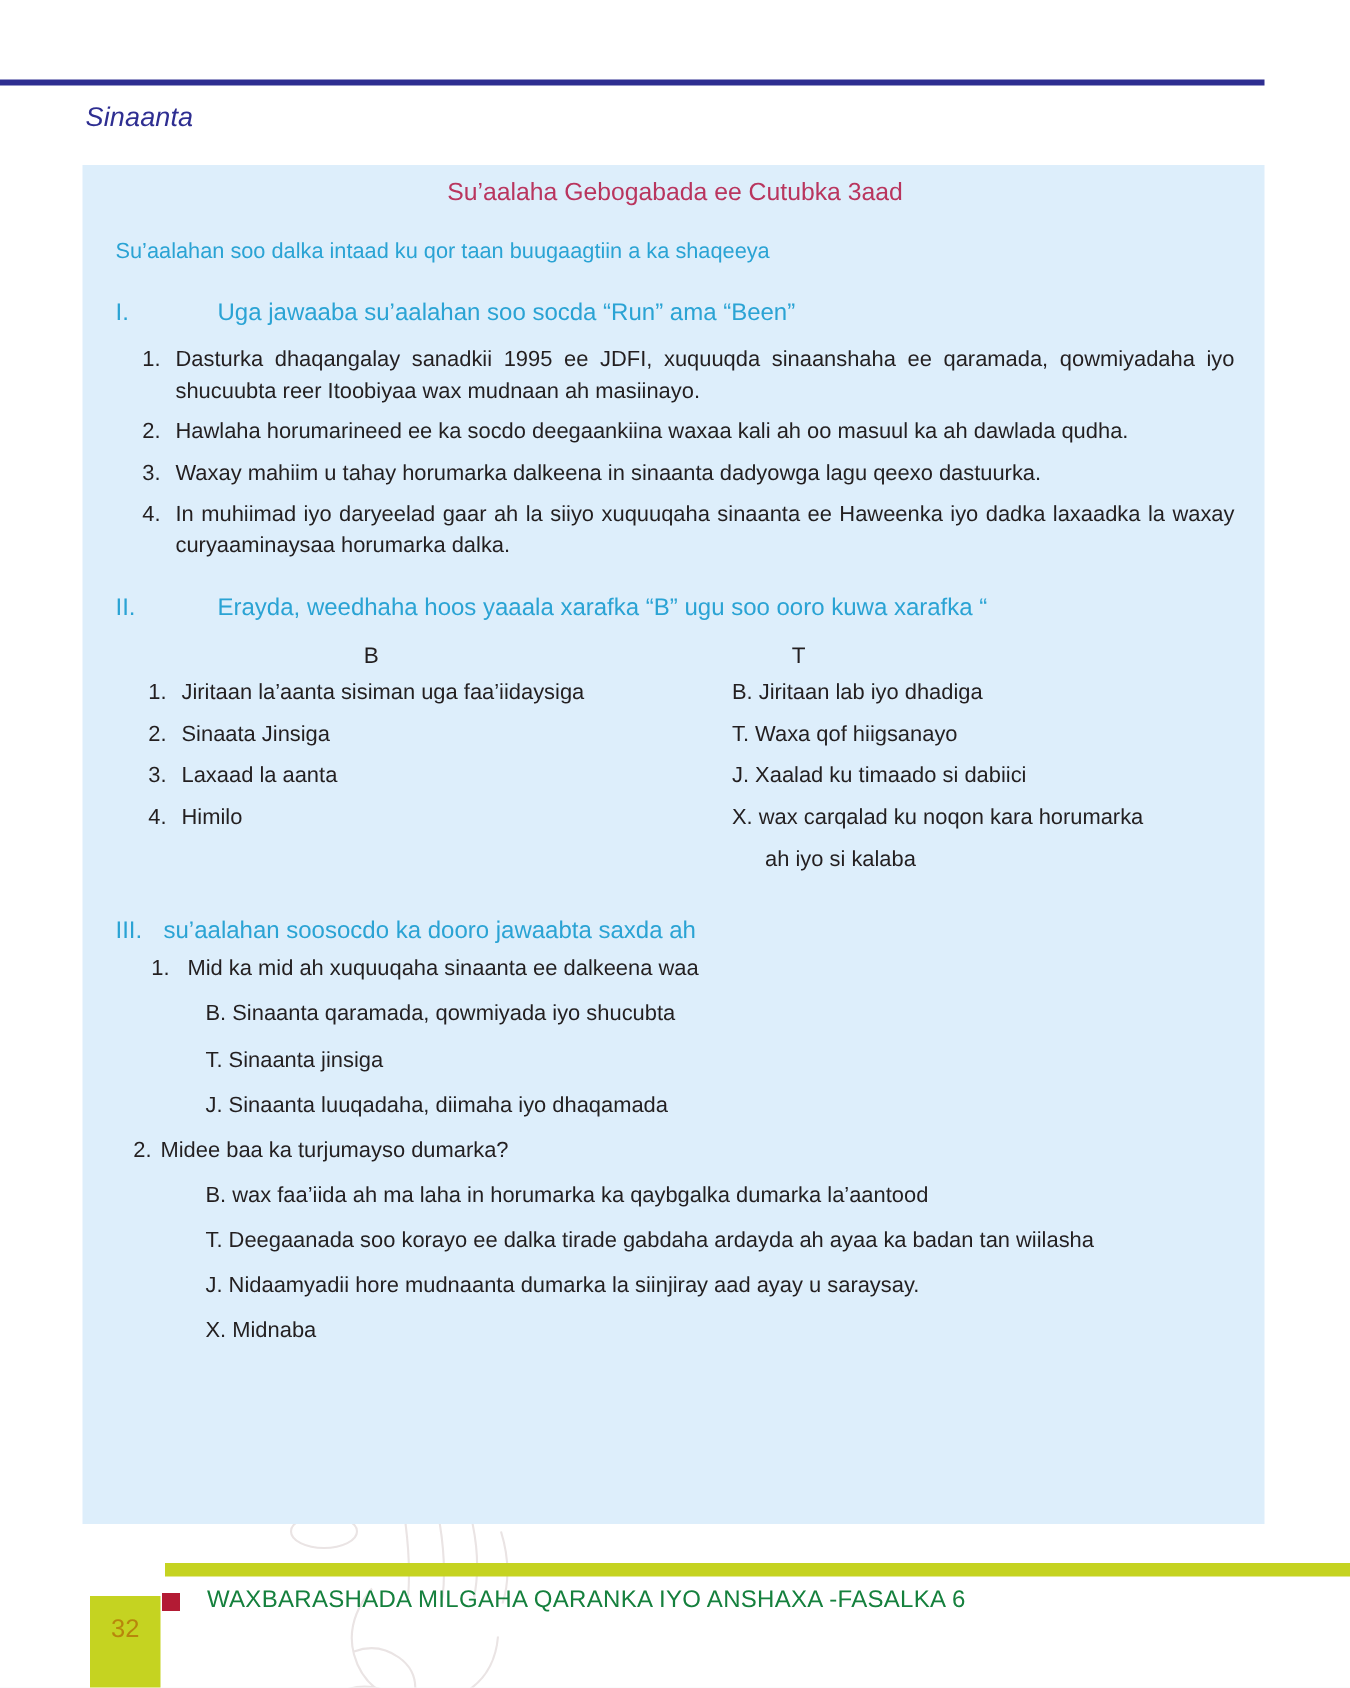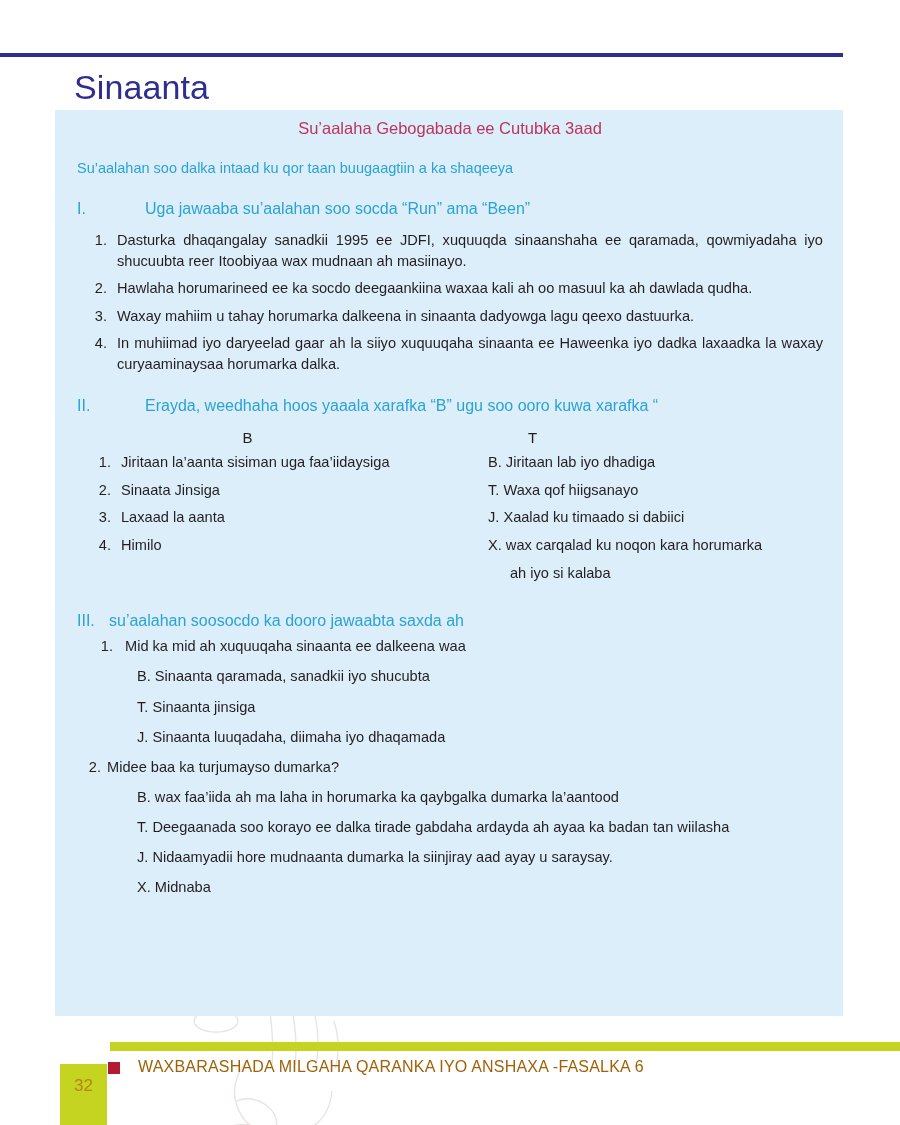--- a/index.html
+++ b/index.html
@@ -27,27 +27,28 @@
     position: absolute;
     left: 0;
     top: 53px;
     width: 843px;
     height: 4px;
     background: #2e2e91;
   }
 
   .page-title {
     position: absolute;
-    left: 74px;
+    left: 57px;
     top: 68px;
-    font-size: 34px;
+    font-size: 18px;
     letter-spacing: 0.1px;
     color: #2e2e91;
     font-weight: 400;
     white-space: nowrap;
+    font-style: italic;
   }
 
   
   .watermark {
     position: absolute;
     left: 120px;
     top: 1005px;
     width: 300px;
     height: 140px;
     opacity: 0.30;
@@ -244,21 +245,21 @@
     top: 1062px;
     width: 12px;
     height: 12px;
     background: #b31b34;
   }
   .footer-text {
     position: absolute;
     left: 138px;
     top: 1058px;
     font-size: 16px;
-    color: #a16207;
+    color: #15803d;
     letter-spacing: 0.2px;
     white-space: nowrap;
   }
 </style>
 </head>
 <body>
 
 <div class="page">
 
   <div class="top-rule"></div>
@@ -351,21 +352,21 @@
       <div class="sec-head tight">
         <span class="num">III.</span>
         <span class="txt">su’aalahan soosocdo ka dooro jawaabta saxda ah</span>
       </div>
 
       <div class="q-block">
         <div class="q-line">
           <span class="n">1.</span>
           <span class="t">Mid ka mid ah xuquuqaha sinaanta ee dalkeena waa</span>
         </div>
-        <div class="opt">B. Sinaanta qaramada, sanadkii iyo shucubta</div>
+        <div class="opt">B. Sinaanta qaramada, qowmiyada iyo shucubta</div>
         <div class="opt">T. Sinaanta jinsiga</div>
         <div class="opt">J. Sinaanta luuqadaha, diimaha iyo dhaqamada</div>
       </div>
 
       <div class="q-block">
         <div class="q-line q2">
           <span class="n">2.</span>
           <span class="t">Midee baa ka turjumayso dumarka?</span>
         </div>
         <div class="opt">B. wax faa’iida ah ma laha in  horumarka ka qaybgalka dumarka la’aantood</div>

